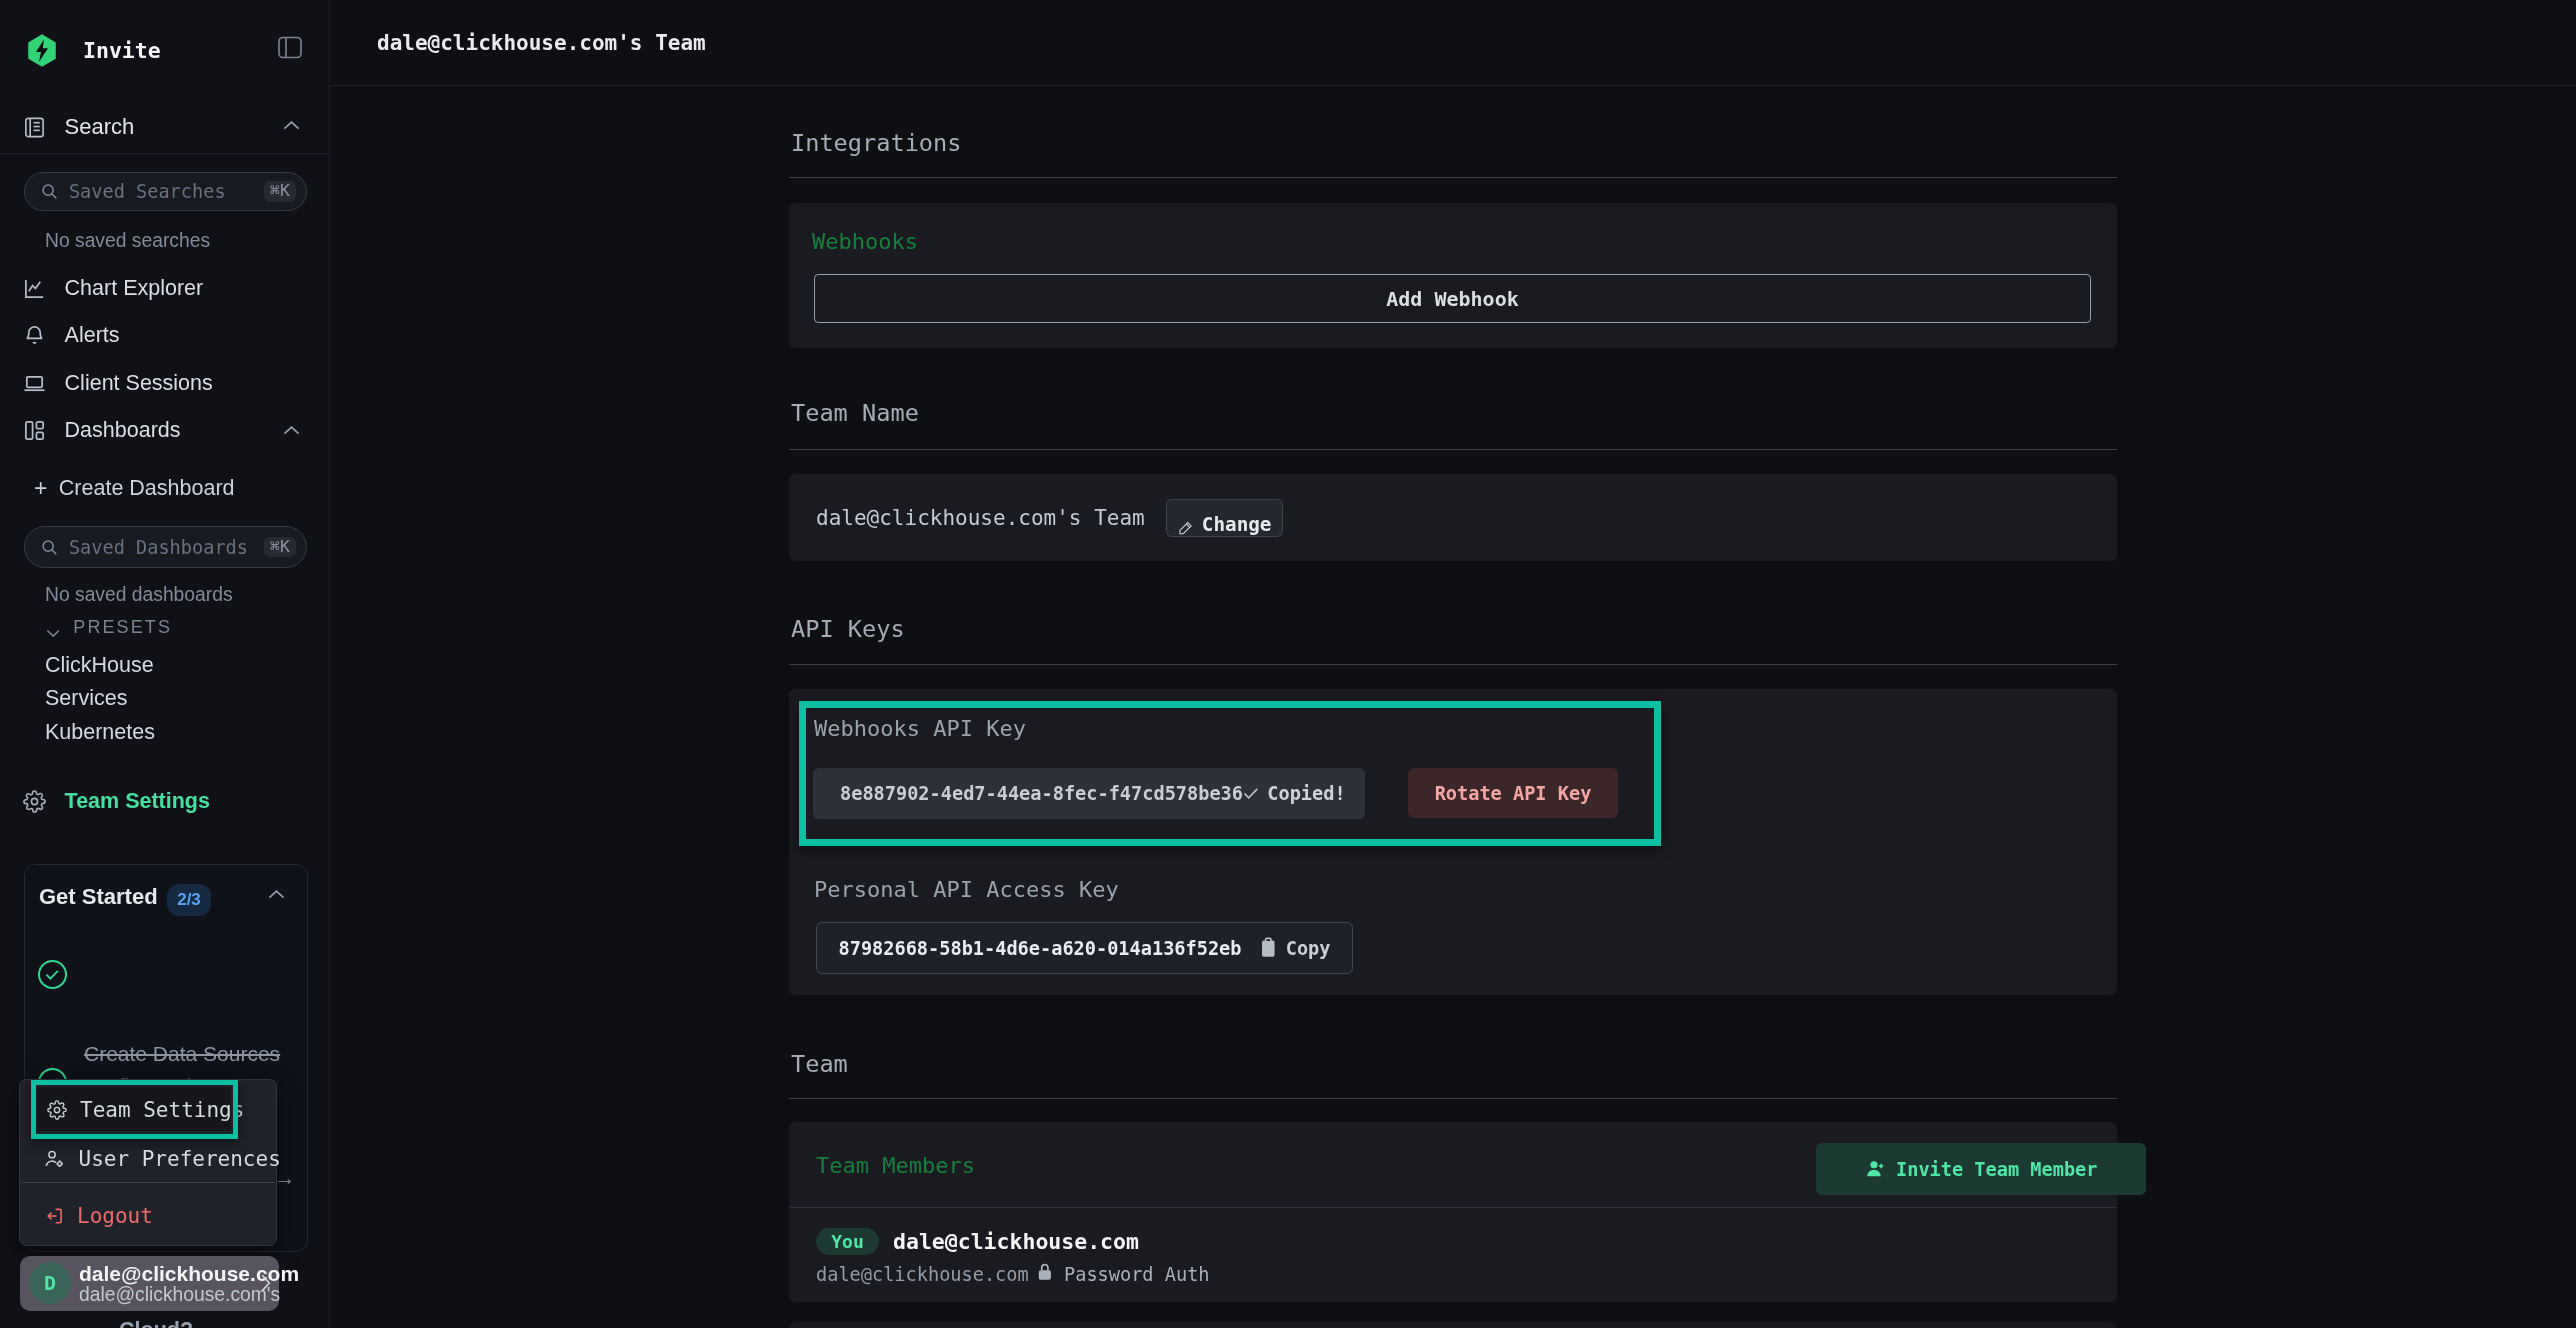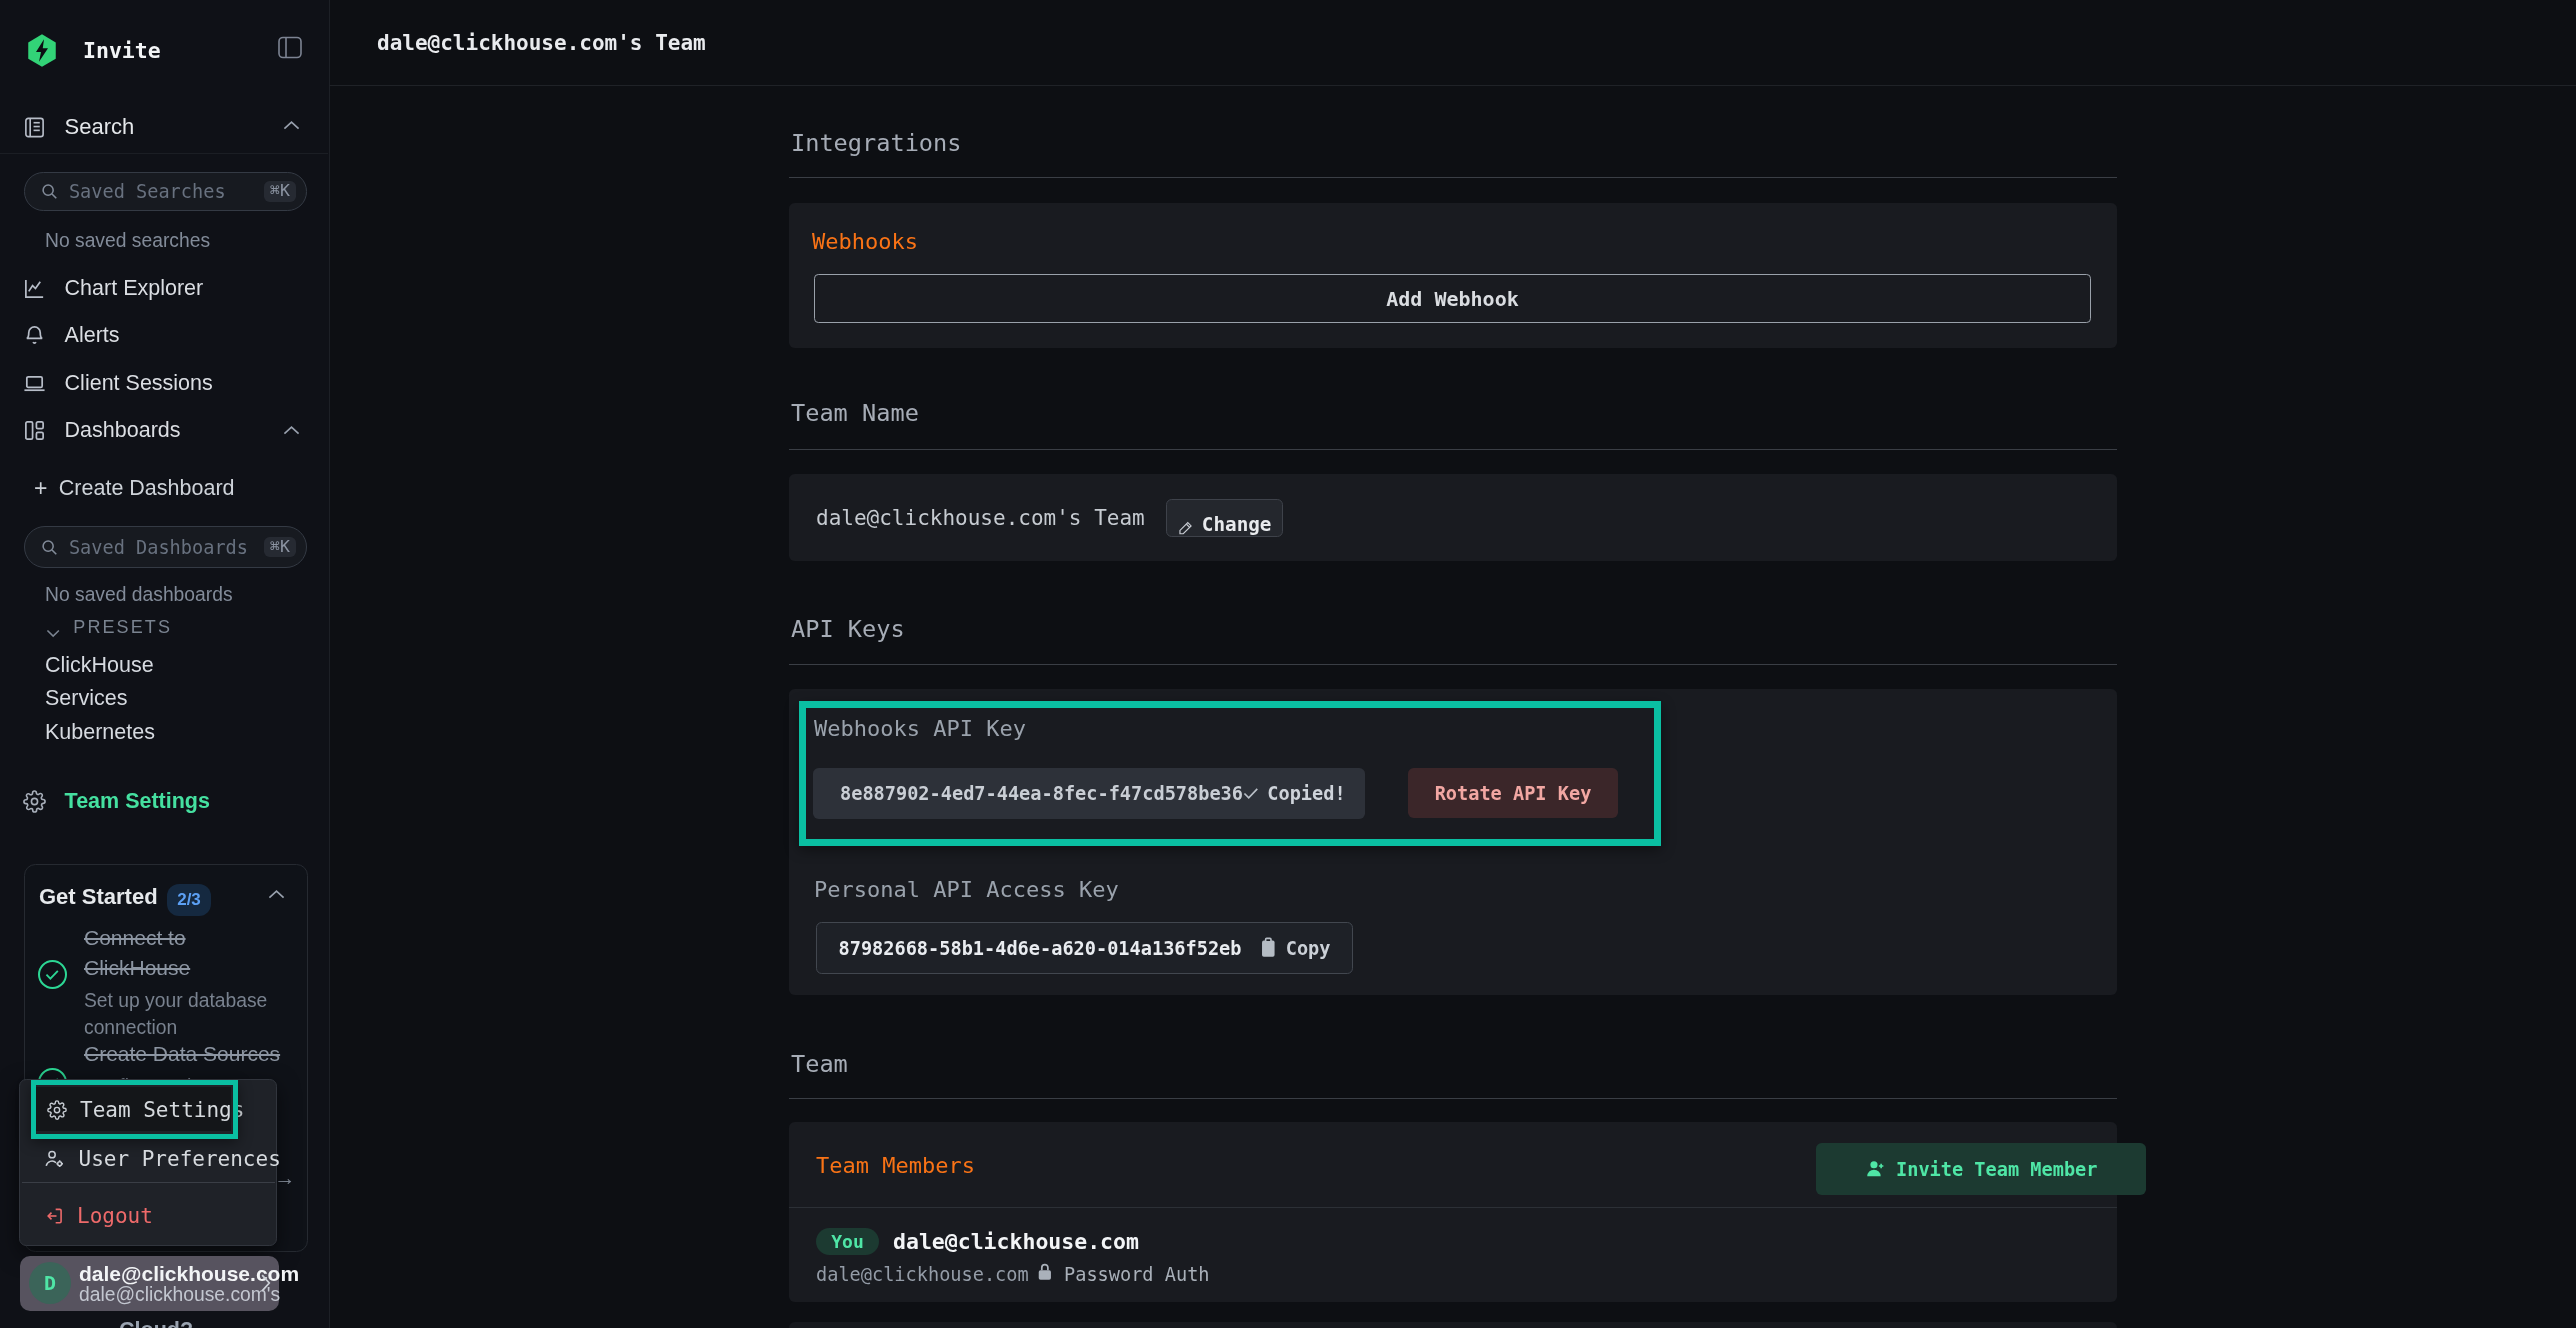--- a/index.html
+++ b/index.html
@@ -43,21 +43,21 @@
   
   #user-card{position:absolute;left:20px;top:1256px;width:259px;height:55px;border-radius:10px;background:#57535f;}
   #user-avatar{position:absolute;left:29px;top:1262px;width:42px;height:42px;border-radius:50%;background:#3b6459;color:#4fe6a6;font-size:20px;font-weight:bold;display:flex;align-items:center;justify-content:center;}
 
   
   #main-header{position:absolute;left:329px;top:0;width:2247px;height:86px;border-bottom:1.4px solid #1f2227;box-sizing:border-box;}
   #main-title{position:absolute;left:377px;top:0;height:86px;display:flex;align-items:center;font-size:21px;font-weight:bold;color:#e9ebee;}
   .sec-title{position:absolute;left:791px;font-size:23.6px;color:#a6acb6;font-family:"DejaVu Sans Mono","Liberation Mono",monospace;}
   .sec-div{position:absolute;left:789px;width:1328px;height:1.4px;background:#3a3e45;}
   .card{position:absolute;left:789px;width:1328px;background:#191b20;border-radius:5.7px;}
-  .card-h{font-size:22px;color:#f97316;font-family:"DejaVu Sans Mono","Liberation Mono",monospace;}
+  .card-h{font-size:22px;color:#15803d;font-family:"DejaVu Sans Mono","Liberation Mono",monospace;}
   .btn-outline{position:absolute;border:1.4px solid #9aa1aa;border-radius:4.3px;display:flex;align-items:center;justify-content:center;font-size:20px;font-weight:bold;color:#dadde1;box-sizing:border-box;}
   .chip{position:absolute;background:#2d3139;border-radius:5.7px;display:flex;align-items:center;box-sizing:border-box;}
   .key-text{font-size:18.6px;font-weight:bold;color:#c9ced5;white-space:nowrap;}
   .btn-danger{position:absolute;background:#3b2629;border-radius:5.7px;display:flex;align-items:center;justify-content:center;font-size:18.6px;font-weight:bold;color:#f2a7a3;}
   .btn-green{position:absolute;background:#1c3a31;border-radius:5.7px;display:flex;align-items:center;justify-content:center;gap:10px;font-size:18.6px;font-weight:bold;color:#4fe6a6;}
   .badge-green{position:absolute;background:#1c3a31;border-radius:13.6px;color:#4fe6a6;font-size:18px;font-weight:bold;display:flex;align-items:center;justify-content:center;}
 </style>
 </head>
 <body>
 
@@ -196,24 +196,20 @@
   <div class="abs" style="left:268px;top:889px;">
     <svg width="17" height="10" viewBox="0 0 24 14" fill="none" stroke="#98a0ad" stroke-width="2.4">
         <polyline points="2,12 12,3 22,12"></polyline>
       </svg>
   </div>
 
   <div class="gs-check" style="left:38px;top:960px;">
     <svg width="14.3" height="11.4" viewBox="0 0 20 16" fill="none" stroke="currentColor" stroke-width="2.6">
         <polyline points="2,8 7.5,13.5 18,2.5"></polyline>
       </svg>
-  </div>
-  <div class="abs" style="left:84px;top:923px;width:213px;">
-    <div class="gs-item-title">Connect to ClickHouse</div>
-    <div class="gs-item-sub">Set up your database connection</div>
   </div>
 
   <div class="gs-check" style="left:38px;top:1068px;">
     <svg width="14.3" height="11.4" viewBox="0 0 20 16" fill="none" stroke="currentColor" stroke-width="2.6">
         <polyline points="2,8 7.5,13.5 18,2.5"></polyline>
       </svg>
   </div>
   <div class="abs" style="left:84px;top:1039px;width:213px;">
     <div class="gs-item-title" style="white-space:nowrap;">Create Data Sources</div>
     <div class="gs-item-sub">Configure where your</div>

